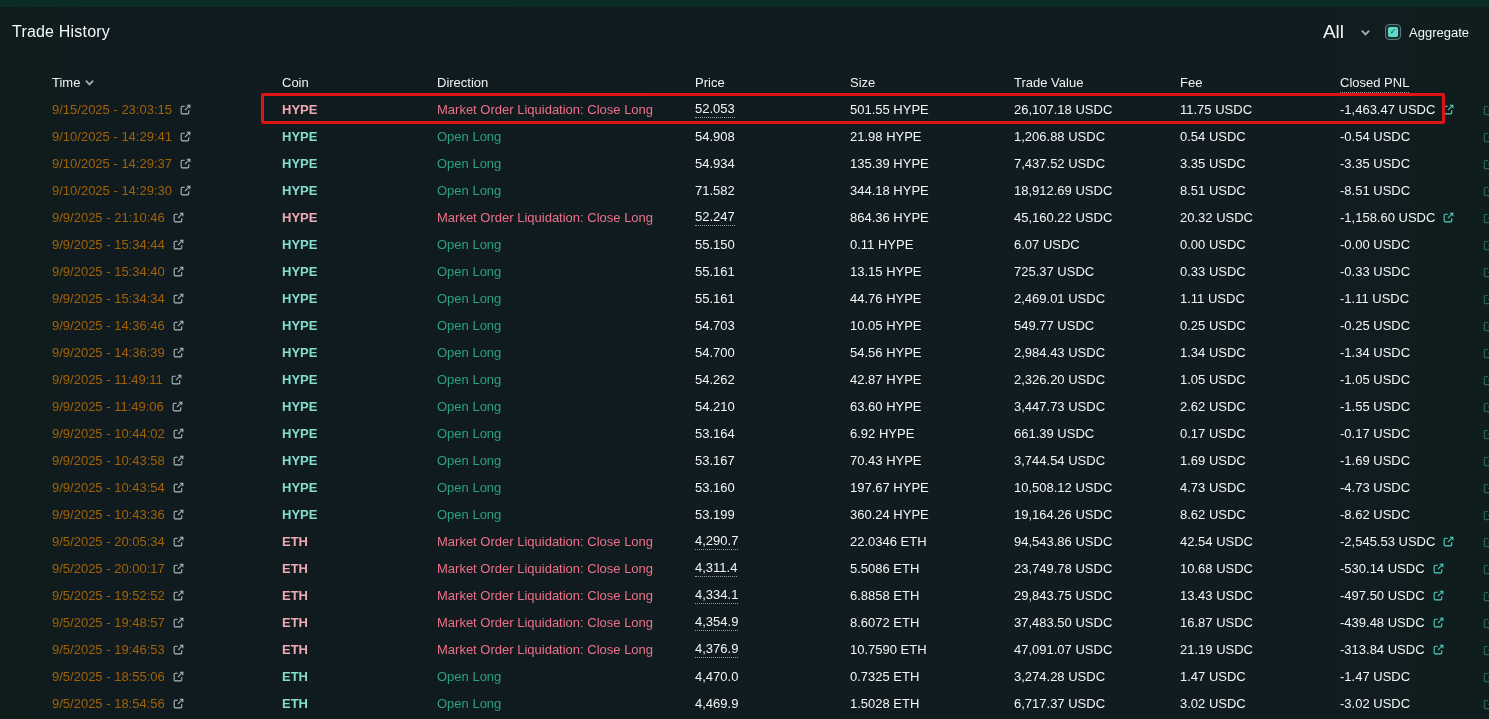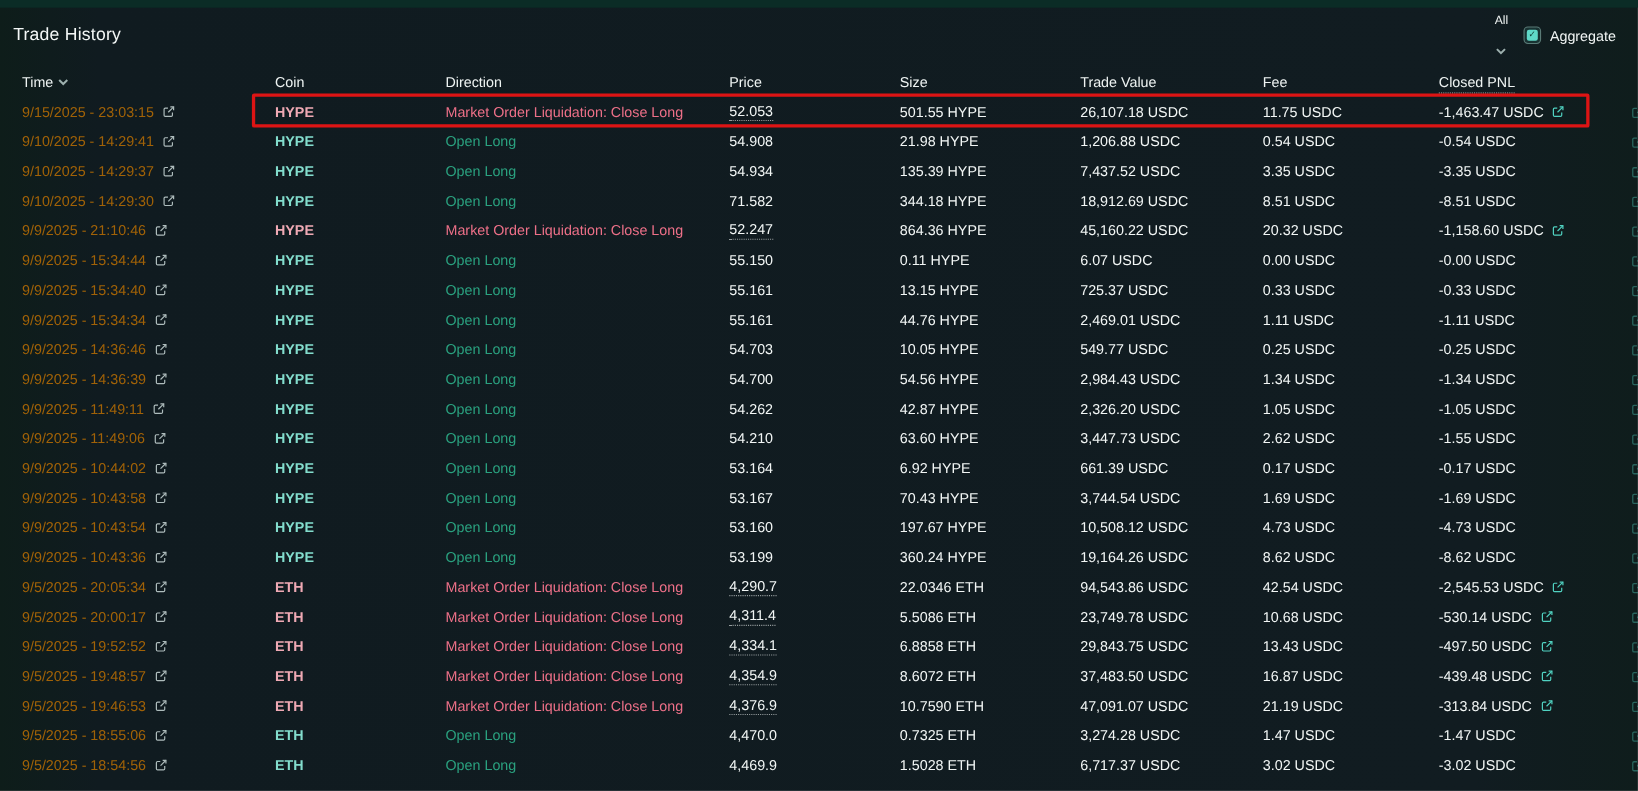--- a/index.html
+++ b/index.html
@@ -10,34 +10,34 @@
     color:#f2f6f5;
     position:relative;
   }
   .top-strip { height:7px; background:#0b2c26; width:100%; }
   .title-bar {
     display:flex; justify-content:space-between; align-items:center;
     padding:14px 20px 0 12px; height:36px;
   }
   .page-title { font-size:16px; font-weight:500; letter-spacing:.2px; color:#f4f8f7; }
   .controls { display:flex; align-items:center; gap:14px; }
-  .filter-all { display:flex; align-items:center; gap:16px; font-size:11px; color:#f1f5f4; cursor:pointer;flex-direction:column; }
+  .filter-all { display:flex; align-items:center; gap:16px; font-size:19px; color:#f1f5f4; cursor:pointer; }
   .chev { width:11px; height:11px; stroke:#9db0ae; fill:none; stroke-width:2; }
   .agg { display:flex; align-items:center; gap:8px; cursor:pointer; }
   .checkbox {
     width:16px; height:16px; border:1px solid #5a7a76; border-radius:4px;
     background:rgba(80,210,193,.12); display:flex; align-items:center; justify-content:center;
   }
   .checkbox .inner {
     width:10px; height:10px; background:#5fd9c8; border-radius:2px;
     color:#0e3a33; font-size:8px; line-height:10px; text-align:center; font-weight:700;
   }
   .agg-label { font-size:13px; color:#f1f5f4; }
 
-  .table { margin-top:18px; }
+  .table { margin-top:26px;padding-left:32px; }
   .grid-row {
     display:grid;
     grid-template-columns:230px 155px 258px 155px 164px 166px 160px minmax(0,1fr);
     align-items:center; height:27px; padding-left:20px; position:relative;
     font-size:13px;
   }
   .hdr { color:#eef3f2; font-weight:400; }
   .hdr .hdr-cell { display:flex; align-items:center; gap:4px; }
   .dotted-u { border-bottom:1px dotted rgba(238,243,242,.6); padding-bottom:2px; }
 

